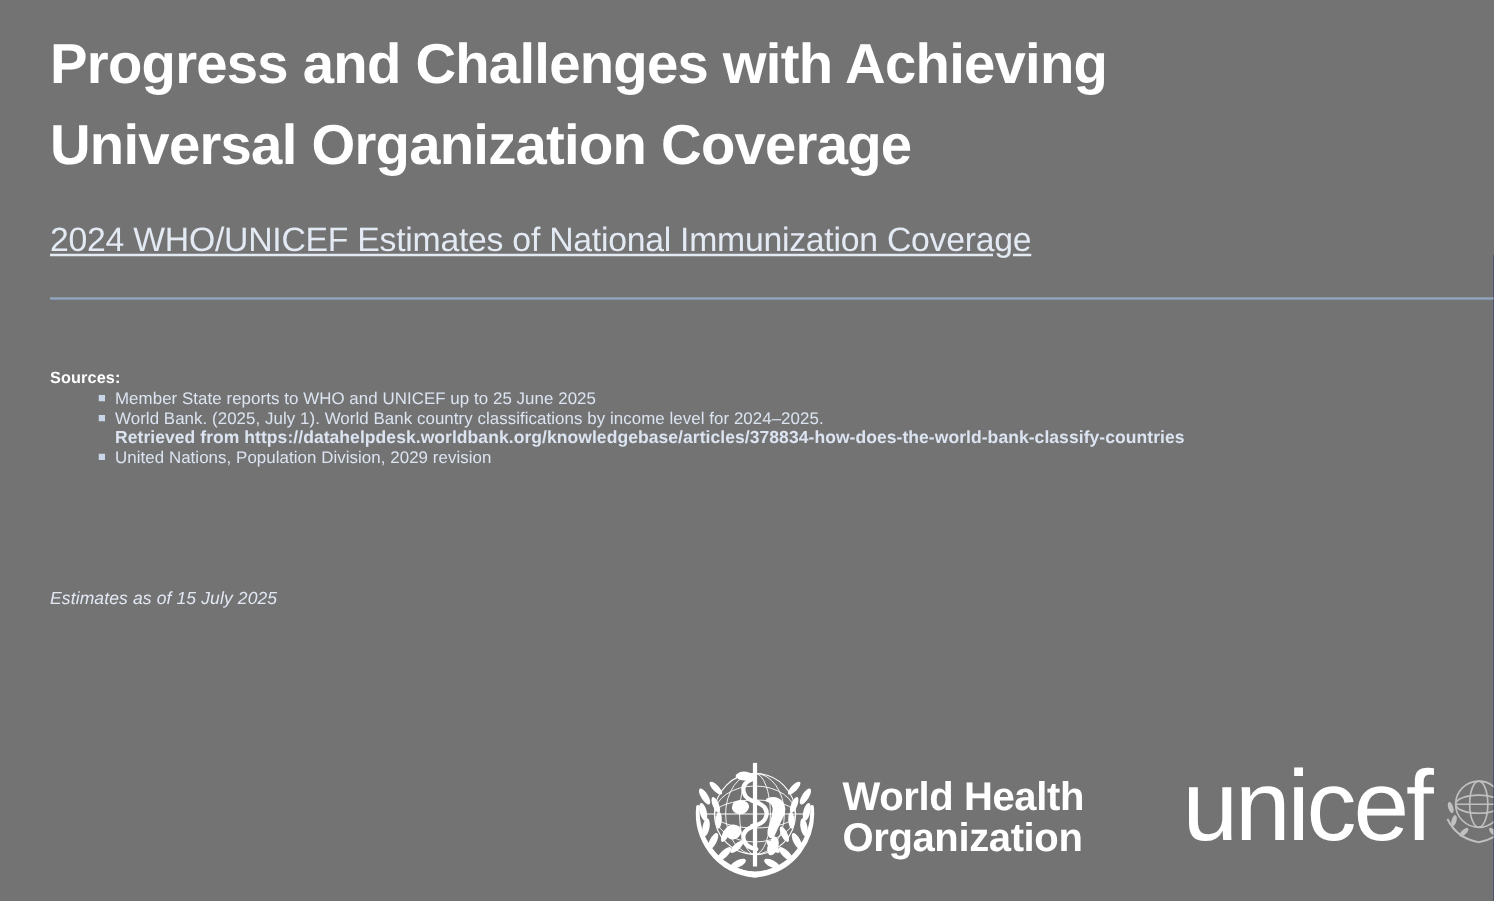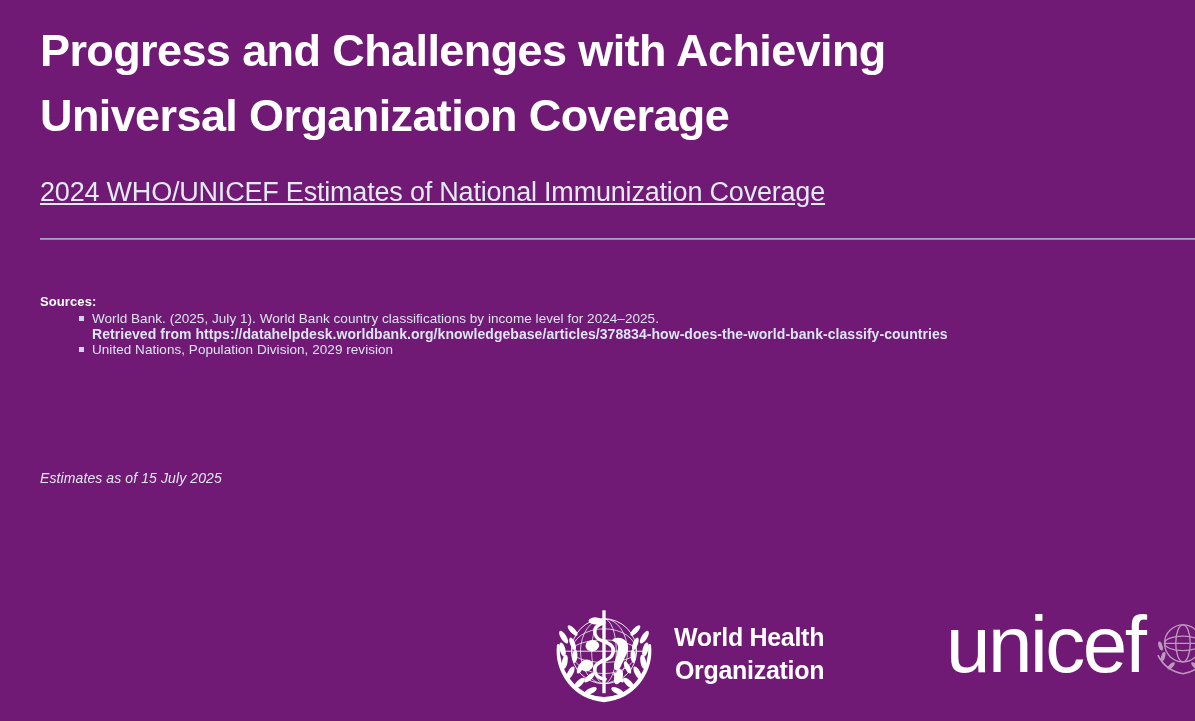--- a/index.html
+++ b/index.html
@@ -4,21 +4,21 @@
 <style>
   html, body {
     margin: 0;
     padding: 0;
     background: #0f2f5e;
   }
   .slide {
     position: relative;
     width: 1195px;
     height: 721px;
-    background: #701a75;
+    background: #737373;
     overflow: hidden;
     font-family: "Liberation Sans", sans-serif;
     -webkit-font-smoothing: antialiased;
   }
 
   
   .title-block {
     position: absolute;
     left: 40px;
     top: 18px;
@@ -119,27 +119,26 @@
   .who-logo {
     position: absolute;
     left: 548px;
     top: 598px;
     display: flex;
     align-items: center;
     gap: 14px;
   }
   .who-emblem { width: 112px; height: 112px; display: block; }
   .who-wordmark {
-    font-size: 25px;
+    font-size: 32px;
     line-height: 33px;
     font-weight: bold;
     color: #ffffff;
     letter-spacing: -0.3px;
     white-space: nowrap;
-    text-align: right;
   }
 
   .unicef-logo {
     position: absolute;
     left: 946px;
     top: 605px;
     display: flex;
     align-items: flex-end;
     gap: 6px;
   }
@@ -169,20 +168,24 @@
     <div class="title-line">Universal Organization Coverage</div>
   </div>
 
   <div class="subtitle">2024 WHO/UNICEF Estimates of National Immunization Coverage</div>
 
   <div class="divider"></div>
 
   <div class="sources">
     <div class="sources-label">Sources:</div>
     <ul class="sources-list">
+      <li class="source-item">
+        <span class="sq"></span>
+        <span>Member State reports to WHO and UNICEF up to 25 June 2025</span>
+      </li>
       <li class="source-item">
         <span class="sq"></span>
         <span>World Bank. (2025, July 1). World Bank country classifications by income level for 2024–2025.</span>
         <span class="source-sub">Retrieved from https://datahelpdesk.worldbank.org/knowledgebase/articles/378834-how-does-the-world-bank-classify-countries</span>
       </li>
       <li class="source-item">
         <span class="sq"></span>
         <span>United Nations, Population Division, 2029 revision</span>
       </li>
     </ul>

